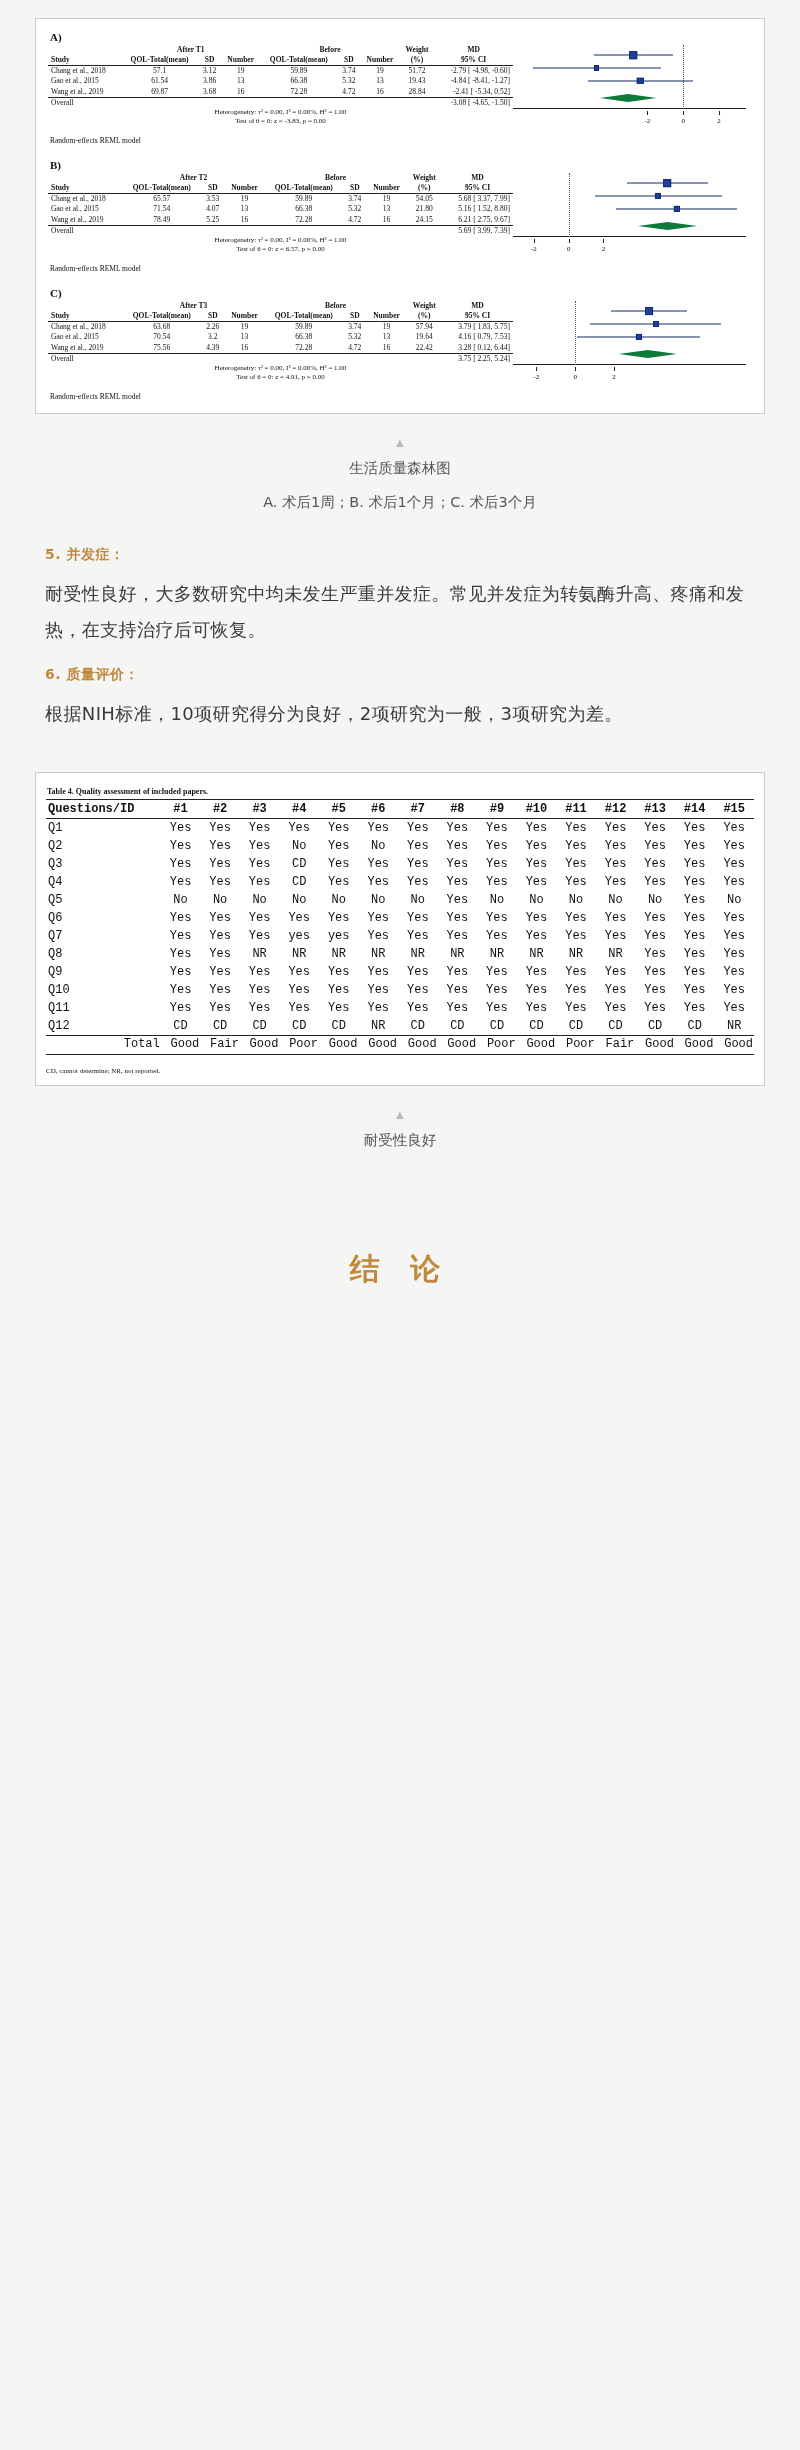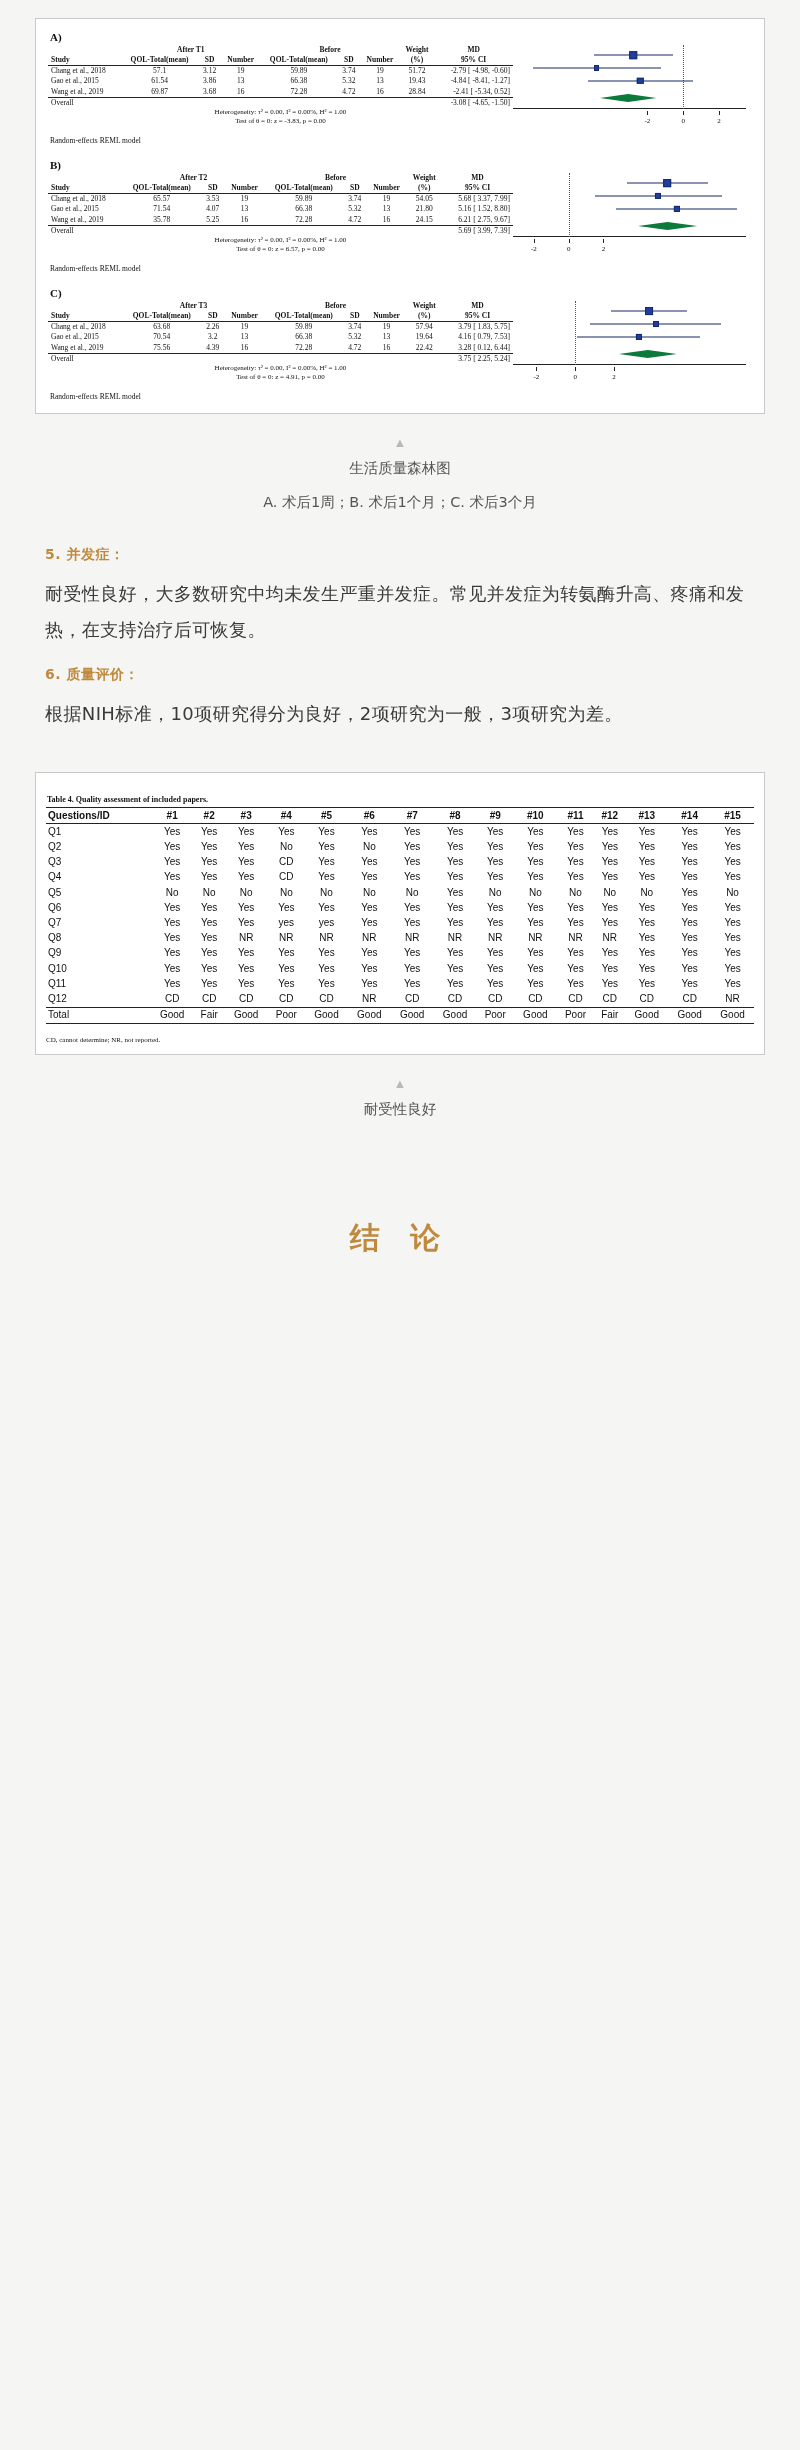--- a/index.html
+++ b/index.html
@@ -84,48 +84,48 @@
     line-height:2.0;
     color:#3a3a3a;
     letter-spacing:0.4px;
   }
 
   
   .table-card {
     margin:40px 35px 0 35px;
     background:#ffffff;
     border:1px solid #c9c9c9;
-    padding:20px 10px 10px 10px;
+    padding:12px 10px 10px 10px;
   }
   .tbl-title {
     font-family:"Liberation Serif", serif;
     font-size:8px;
     font-weight:bold;
     color:#111;
     margin:2px 0 3px 1px;
   }
   table.qt {
     border-collapse:collapse;
     width:100%;
-    font-family:Liberation Sans, sans-serif;
-    font-size:10px;
+    font-family:Liberation Mono, monospace;
+    font-size:12px;
     color:#111;
   }
   table.qt th, table.qt td {
     text-align:center;
     padding:0.6px 1px;
     white-space:nowrap;
     font-weight:normal;
     line-height:1.4;
   }
   table.qt th { font-weight:bold; }
   table.qt tr.head th { border-top:0.8px solid #222; border-bottom:0.6px solid #222; }
   table.qt td.rowh, table.qt th.rowh { text-align:left; padding-left:2px; }
   table.qt tr.total td { border-top:0.6px solid #222; font-weight:normal; }
-  table.qt tr.last td { border-bottom:0.8px solid #222; }
+  table.qt tr.last td { border-bottom:0.8px solid #222;text-align:right; }
   .tbl-note { font-family:"Liberation Serif", serif; font-size:7px; color:#111; margin-top:12px; }
 
   
   .concl-wrap { margin-top:95px; padding-bottom:70px; }
   .concl-title {
     text-align:center;
     color:#c08a3e;
     font-family:"DejaVu Serif", serif;
     font-size:30px;
     letter-spacing:10px;
@@ -283,21 +283,21 @@
               <td>4.07</td>
               <td>13</td>
               <td>66.38</td>
               <td>5.32</td>
               <td>13</td>
               <td>21.80</td>
               <td class="right">5.16 [ 1.52,  8.80]</td>
             </tr>
             <tr>
               <td class="left">Wang et al., 2019</td>
-              <td>35.78</td>
+              <td>78.49</td>
               <td>5.25</td>
               <td>16</td>
               <td>72.28</td>
               <td>4.72</td>
               <td>16</td>
               <td>24.15</td>
               <td class="right">6.21 [ 2.75,  9.67]</td>
             </tr>
             <tr class="topline">
               <td class="left ov">Overall</td>

